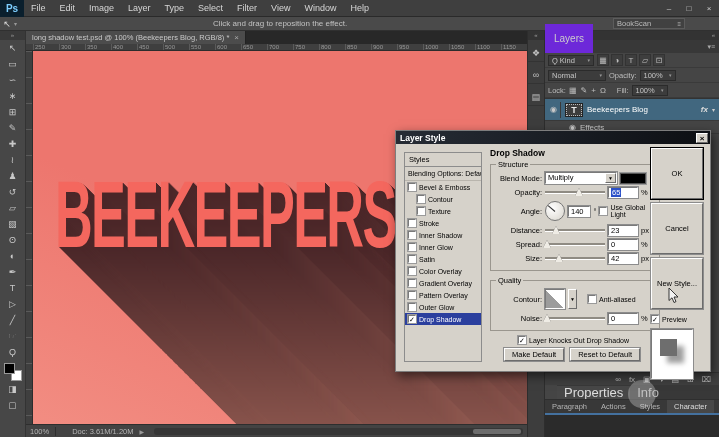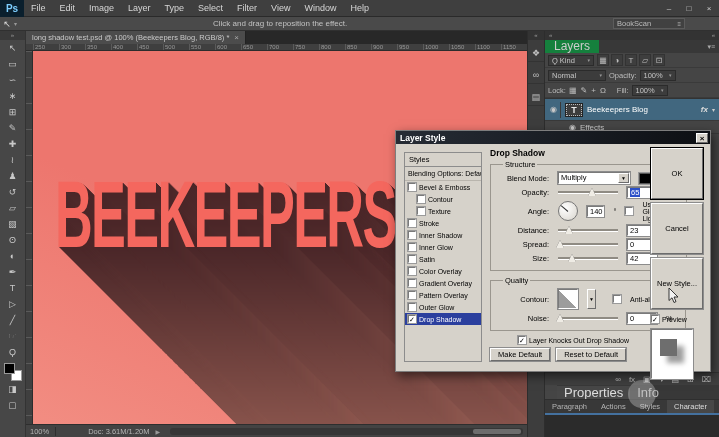--- a/index.html
+++ b/index.html
@@ -50,21 +50,21 @@
 
   
   .sidestrip{position:absolute;left:527px;top:31px;width:18px;bottom:0;background:#3d3d3d;border-left:1px solid #2d2d2d;border-right:1px solid #2d2d2d}
   .ss-head{height:9px;background:#333;color:#9a9a9a;font-size:6px;text-align:center;line-height:9px}
   .ss-icon{width:16px;height:16px;margin:6px auto 6px;display:flex;align-items:center;justify-content:center;color:#c0c0c0;font-size:9px;border-bottom:1px solid #333;padding-bottom:2px}
 
   
   .panels{position:absolute;left:545px;top:31px;right:0;bottom:0;background:#454545}
   .panels-head{height:9px;background:#333;color:#9a9a9a;font-size:6px;line-height:9px;display:flex;justify-content:space-between;padding:0 4px}
   .ltabrow{height:13px;background:#383838;display:flex;align-items:flex-end}
-  .ltab{background:#15803d;color:#ccc;font-size:12px;padding:0 9px;line-height:13px}
+  .ltab{background:#6d28d9;color:#ccc;font-size:10px;padding:8px 9px;line-height:13px}
   .panel-menu{margin-left:auto;color:#aaa;font-size:7px;padding-right:4px;line-height:13px}
   .filter-row,.blend-row,.lock-row{display:flex;align-items:center;gap:3px;padding:0 3px;height:15px;border-bottom:1px solid #3a3a3a;font-size:7.5px;color:#bdbdbd}
   .mini-select{background:#3c3c3c;border:1px solid #2b2b2b;height:11px;display:flex;align-items:center;gap:2px;padding:0 3px;font-size:7.5px;color:#c4c4c4}
   .mini-select .car{font-size:5px;color:#999;margin-left:auto}
   .f-icon{width:12px;height:12px;display:flex;align-items:center;justify-content:center;font-size:8px;color:#bdbdbd;background:#3e3e3e;border:1px solid #333}
   .l-icon{font-size:8px;color:#bdbdbd}
   .layer-list{border-top:1px solid #333}
   .layer-row{height:22px;display:flex;align-items:center;gap:4px;border-bottom:1px solid #393939;padding:0 2px;font-size:8px;color:#ccc}
   .layer-row.selected{background:#41677f;color:#fff}
   .visbox{width:14px;height:16px;border-right:1px solid #393939;display:flex;align-items:center;justify-content:center;font-size:8px;color:#ccc}
@@ -90,41 +90,41 @@
   .dlg-body{position:relative;height:227px}
   .styles-col{position:absolute;left:8px;top:8px;width:78px;bottom:9px;border:1px solid #8c8c8c;background:#d6d2ca}
   .styles-head{border-bottom:1px solid #8c8c8c;padding:2px 4px;font-size:7.5px}
   .blend-opt{padding:3px 3px;font-size:7px;border-bottom:1px solid #b9b5ad;white-space:nowrap;overflow:hidden}
   .style-item{display:flex;align-items:center;gap:3px;height:12px;padding:0 3px;font-size:7px;white-space:nowrap;overflow:hidden}
   .style-item.indent{padding-left:12px}
   .style-item.selected{background:#2b3f9e;color:#fff}
   .cb{width:8px;height:8px;background:#fff;border:1px solid;border-color:#7a7a7a #fff #fff #7a7a7a;outline:1px solid #9a9a9a;font-size:7px;line-height:7px;text-align:center;color:#000;flex:0 0 8px}
   .mid-col{position:absolute;left:94px;top:4px;width:170px}
   .ds-title{font-weight:bold;font-size:8.5px;margin-bottom:2px}
-  fieldset{border:1px solid #9a968e;border-radius:0;padding:2px 12px 5px;margin-bottom:5px}
+  fieldset{border:1px solid #9a968e;border-radius:0;padding:2px 5px 5px;margin-bottom:5px}
   legend{font-size:7.5px;padding:0 2px}
-  .frow{display:flex;align-items:center;height:14px;gap:9px}
+  .frow{display:flex;align-items:center;height:14px;gap:3px}
   .frow.tall{height:24px}
   .flabel{width:46px;text-align:right;font-size:7.5px;flex:0 0 46px}
   .combo{width:72px;height:12px;background:#fff;border:1px solid;border-color:#7a7a7a #fff #fff #7a7a7a;outline:1px solid #8c8c8c;display:flex;align-items:flex-start;font-size:7.5px;padding-left:2px}
   .combo .dbtn{margin-left:auto;width:11px;height:10px;background:#d6d2ca;border:1px solid;border-color:#fff #6c6c6c #6c6c6c #fff;font-size:5px;text-align:center;line-height:9px;color:#000}
   .swatch{width:26px;height:11px;background:#000;border:1px solid #555;outline:1px solid #9a9a9a}
   .slider{position:relative;width:60px;height:10px;flex:0 0 60px}
   .sl-track{position:absolute;left:0;right:0;top:4px;height:2px;background:#8f8b83;box-shadow:0 1px 0 #fff}
   .sl-thumb{position:absolute;top:1px;width:0;height:0;border-left:4px solid transparent;border-right:4px solid transparent;border-bottom:8px solid #efece5;filter:drop-shadow(0 0 .6px #444);transform:translateX(-4px)}
   .vfield{width:30px;height:11px;background:#fff;border:1px solid;border-color:#7a7a7a #fff #fff #7a7a7a;outline:1px solid #8c8c8c;font-size:7.5px;line-height:10px;padding-left:2px;color:#000}
   .vfield .hl{background:#2b50c8;color:#fff;padding:0 1px}
   .unit{font-size:7.5px}
   .dial{position:relative;width:20px;height:20px;border-radius:50%;border:1px solid #777;background:radial-gradient(circle at 35% 35%,#fff,#d8d4cc);flex:0 0 20px}
   .dial::after{content:"";position:absolute;left:50%;top:50%;width:9px;height:1px;background:#333;transform-origin:0 50%;transform:rotate(-140deg)}
   .cb-label{font-size:7px}
   .contour-thumb{width:20px;height:20px;border:1px solid;border-color:#7a7a7a #fff #fff #7a7a7a;outline:1px solid #8c8c8c;background:linear-gradient(45deg,#9c9c9c 49%,#fff 50%)}
   .mini-drop{width:9px;height:20px;background:#d6d2ca;border:1px solid;border-color:#fff #6c6c6c #6c6c6c #fff;font-size:5px;text-align:center;line-height:18px}
   .knockout{display:flex;align-items:center;gap:3px;margin:3px 0 4px 28px}
-  .def-btns{display:flex;gap:6px;}
+  .def-btns{display:flex;gap:6px;margin-left:14px}
   .btn{background:#d6d2ca;border:1px solid;border-color:#fff #6c6c6c #6c6c6c #fff;outline:1px solid #8c8c8c;font-size:7.5px;padding:1px 7px;color:#000}
   .right-col{position:absolute;right:7px;top:4px;width:52px;display:flex;flex-direction:column;gap:4px}
   .btn.wide{width:100%;text-align:center;padding:20px 0}
   .btn.focus{outline:1px solid #000}
   .preview-ck{display:flex;align-items:center;gap:3px;margin-top:2px}
   .preview-thumb{width:42px;height:50px;background:#fff;border:1px solid;border-color:#7a7a7a #fff #fff #7a7a7a;outline:1px solid #8c8c8c;position:relative;margin-top:2px}
   .preview-sq{position:absolute;left:8px;top:9px;width:17px;height:17px;background:#6e6e6e;box-shadow:7px 7px 5px rgba(0,0,0,.38)}
 
   
   .cursor{position:absolute;left:668px;top:288px;z-index:30}
@@ -232,21 +232,21 @@
       <span class="ruler-num">1100</span>
       <span class="ruler-num">1150</span>
     </div>
   <div class="ruler-left"></div>
   <div class="canvas">
     <div class="headline" style="color: rgb(244, 103, 94); text-shadow: rgb(74, 38, 40) 1.8px 1px, rgb(75, 39, 40) 3.6px 2px, rgb(75, 39, 41) 5.5px 3px, rgb(75, 39, 41) 7.3px 4px, rgb(76, 39, 41) 9.1px 5px, rgb(76, 40, 41) 10.9px 6px, rgb(76, 40, 41) 12.7px 7px, rgb(77, 40, 42) 14.6px 8px, rgb(77, 40, 42) 16.4px 9px, rgb(77, 41, 42) 18.2px 10px, rgb(78, 41, 42) 20px 11px, rgb(78, 41, 42) 21.8px 12px, rgb(78, 41, 43) 23.7px 13px, rgb(79, 42, 43) 25.5px 14px, rgb(79, 42, 43) 27.3px 15px, rgb(79, 42, 43) 29.1px 16px, rgb(80, 42, 43) 30.9px 17px, rgb(80, 43, 44) 32.8px 18px, rgb(80, 43, 44) 34.6px 19px, rgb(81, 43, 44) 36.4px 20px, rgb(81, 43, 44) 38.2px 21px, rgb(82, 44, 44) 40px 22px, rgb(82, 44, 45) 41.9px 23px, rgb(82, 44, 45) 43.7px 24px, rgb(83, 44, 45) 45.5px 25px, rgb(83, 45, 45) 47.3px 26px, rgb(83, 45, 45) 49.1px 27px, rgb(84, 45, 45) 51px 28px, rgb(84, 45, 46) 52.8px 29px, rgb(84, 46, 46) 54.6px 30px, rgb(85, 46, 46) 56.4px 31px, rgb(85, 46, 46) 58.2px 32px, rgb(85, 46, 46) 60.1px 33px, rgb(86, 47, 47) 61.9px 34px, rgb(86, 47, 47) 63.7px 35px, rgb(86, 47, 47) 65.5px 36px, rgb(87, 47, 47) 67.3px 37px, rgb(87, 48, 47) 69.2px 38px, rgb(87, 48, 48) 71px 39px, rgb(88, 48, 48) 72.8px 40px, rgb(88, 48, 48) 74.6px 41px, rgb(88, 49, 48) 76.4px 42px, rgb(89, 49, 48) 78.3px 43px, rgb(89, 49, 49) 80.1px 44px, rgb(89, 49, 49) 81.9px 45px, rgb(90, 50, 49) 83.7px 46px, rgb(90, 50, 49) 85.5px 47px, rgb(90, 50, 49) 87.4px 48px, rgb(91, 50, 50) 89.2px 49px, rgb(91, 51, 50) 91px 50px, rgb(91, 51, 50) 92.8px 51px, rgb(92, 51, 50) 94.6px 52px, rgb(92, 51, 50) 96.5px 53px, rgb(92, 52, 51) 98.3px 54px, rgb(93, 52, 51) 100.1px 55px, rgb(93, 52, 51) 101.9px 56px, rgb(93, 52, 51) 103.7px 57px, rgb(94, 53, 51) 105.6px 58px, rgb(94, 53, 52) 107.4px 59px, rgb(95, 53, 52) 109.2px 60px, rgb(95, 53, 52) 111px 61px, rgb(95, 54, 52) 112.8px 62px, rgb(96, 54, 52) 114.7px 63px, rgb(96, 54, 53) 116.5px 64px, rgb(96, 54, 53) 118.3px 65px, rgb(97, 55, 53) 120.1px 66px, rgb(97, 55, 53) 121.9px 67px, rgb(97, 55, 53) 123.8px 68px, rgb(98, 55, 54) 125.6px 69px, rgb(98, 56, 54) 127.4px 70px, rgb(98, 56, 54) 129.2px 71px, rgb(99, 56, 54) 131px 72px, rgb(99, 56, 54) 132.9px 73px, rgb(99, 57, 54) 134.7px 74px, rgb(100, 57, 55) 136.5px 75px, rgb(100, 57, 55) 138.3px 76px, rgb(100, 57, 55) 140.1px 77px, rgb(101, 58, 55) 142px 78px, rgb(101, 58, 55) 143.8px 79px, rgb(101, 58, 56) 145.6px 80px, rgb(102, 58, 56) 147.4px 81px, rgb(102, 59, 56) 149.2px 82px, rgb(102, 59, 56) 151.1px 83px, rgb(103, 59, 56) 152.9px 84px, rgb(103, 59, 57) 154.7px 85px, rgb(103, 60, 57) 156.5px 86px, rgb(104, 60, 57) 158.3px 87px, rgb(104, 60, 57) 160.2px 88px, rgb(104, 60, 57) 162px 89px, rgb(105, 61, 58) 163.8px 90px, rgb(105, 61, 58) 165.6px 91px, rgb(105, 61, 58) 167.4px 92px, rgb(106, 61, 58) 169.3px 93px, rgb(106, 62, 58) 171.1px 94px, rgb(106, 62, 59) 172.9px 95px, rgb(107, 62, 59) 174.7px 96px, rgb(107, 62, 59) 176.5px 97px, rgb(107, 63, 59) 178.4px 98px, rgb(108, 63, 59) 180.2px 99px, rgb(108, 63, 60) 182px 100px, rgb(109, 63, 60) 183.8px 101px, rgb(109, 64, 60) 185.6px 102px, rgb(109, 64, 60) 187.5px 103px, rgb(110, 64, 60) 189.3px 104px, rgb(110, 64, 61) 191.1px 105px, rgb(110, 65, 61) 192.9px 106px, rgb(111, 65, 61) 194.7px 107px, rgb(111, 65, 61) 196.6px 108px, rgb(111, 65, 61) 198.4px 109px, rgb(112, 66, 62) 200.2px 110px, rgb(112, 66, 62) 202px 111px, rgb(112, 66, 62) 203.8px 112px, rgb(113, 66, 62) 205.7px 113px, rgb(113, 67, 62) 207.5px 114px, rgb(113, 67, 63) 209.3px 115px, rgb(114, 67, 63) 211.1px 116px, rgb(114, 67, 63) 212.9px 117px, rgb(114, 68, 63) 214.8px 118px, rgb(115, 68, 63) 216.6px 119px, rgb(115, 68, 64) 218.4px 120px, rgb(115, 68, 64) 220.2px 121px, rgb(116, 69, 64) 222px 122px, rgb(116, 69, 64) 223.9px 123px, rgb(116, 69, 64) 225.7px 124px, rgb(117, 69, 64) 227.5px 125px, rgb(117, 70, 65) 229.3px 126px, rgb(117, 70, 65) 231.1px 127px, rgb(118, 70, 65) 233px 128px, rgb(118, 70, 65) 234.8px 129px, rgb(118, 71, 65) 236.6px 130px, rgb(119, 71, 66) 238.4px 131px, rgb(119, 71, 66) 240.2px 132px, rgb(119, 71, 66) 242.1px 133px, rgb(120, 72, 66) 243.9px 134px, rgb(120, 72, 66) 245.7px 135px, rgb(120, 72, 67) 247.5px 136px, rgb(121, 72, 67) 249.3px 137px, rgb(121, 73, 67) 251.2px 138px, rgb(121, 73, 67) 253px 139px, rgb(122, 73, 67) 254.8px 140px, rgb(122, 73, 68) 256.6px 141px, rgb(123, 74, 68) 258.4px 142px, rgb(123, 74, 68) 260.3px 143px, rgb(123, 74, 68) 262.1px 144px, rgb(124, 74, 68) 263.9px 145px, rgb(124, 75, 69) 265.7px 146px, rgb(124, 75, 69) 267.5px 147px, rgb(125, 75, 69) 269.4px 148px, rgb(125, 75, 69) 271.2px 149px, rgb(125, 76, 69) 273px 150px, rgb(126, 76, 70) 274.8px 151px, rgb(126, 76, 70) 276.6px 152px, rgb(126, 76, 70) 278.5px 153px, rgb(127, 77, 70) 280.3px 154px, rgb(127, 77, 70) 282.1px 155px, rgb(127, 77, 71) 283.9px 156px, rgb(128, 77, 71) 285.7px 157px, rgb(128, 78, 71) 287.6px 158px, rgb(128, 78, 71) 289.4px 159px, rgb(129, 78, 71) 291.2px 160px, rgb(129, 78, 72) 293px 161px, rgb(129, 79, 72) 294.8px 162px, rgb(130, 79, 72) 296.7px 163px, rgb(130, 79, 72) 298.5px 164px, rgb(130, 79, 72) 300.3px 165px, rgb(131, 80, 73) 302.1px 166px, rgb(131, 80, 73) 303.9px 167px, rgb(131, 80, 73) 305.8px 168px, rgb(132, 80, 73) 307.6px 169px, rgb(132, 81, 73) 309.4px 170px, rgb(132, 81, 73) 311.2px 171px, rgb(133, 81, 74) 313px 172px, rgb(133, 81, 74) 314.9px 173px, rgb(133, 82, 74) 316.7px 174px, rgb(134, 82, 74) 318.5px 175px, rgb(134, 82, 74) 320.3px 176px, rgb(134, 82, 75) 322.1px 177px, rgb(135, 83, 75) 324px 178px, rgb(135, 83, 75) 325.8px 179px, rgb(136, 83, 75) 327.6px 180px, rgb(136, 83, 75) 329.4px 181px, rgb(136, 84, 76) 331.2px 182px, rgb(137, 84, 76) 333.1px 183px, rgb(137, 84, 76) 334.9px 184px, rgb(137, 84, 76) 336.7px 185px, rgb(138, 85, 76) 338.5px 186px, rgb(138, 85, 77) 340.3px 187px, rgb(138, 85, 77) 342.2px 188px, rgb(139, 85, 77) 344px 189px, rgb(139, 86, 77) 345.8px 190px, rgb(139, 86, 77) 347.6px 191px, rgb(140, 86, 78) 349.4px 192px, rgb(140, 86, 78) 351.3px 193px, rgb(140, 87, 78) 353.1px 194px, rgb(141, 87, 78) 354.9px 195px, rgb(141, 87, 78) 356.7px 196px, rgb(141, 87, 79) 358.5px 197px, rgb(142, 88, 79) 360.4px 198px, rgb(142, 88, 79) 362.2px 199px, rgb(142, 88, 79) 364px 200px, rgb(143, 88, 79) 365.8px 201px, rgb(143, 89, 80) 367.6px 202px, rgb(143, 89, 80) 369.5px 203px, rgb(144, 89, 80) 371.3px 204px, rgb(144, 89, 80) 373.1px 205px, rgb(144, 90, 80) 374.9px 206px, rgb(145, 90, 81) 376.7px 207px, rgb(145, 90, 81) 378.6px 208px, rgb(145, 90, 81) 380.4px 209px, rgb(146, 91, 81) 382.2px 210px, rgb(146, 91, 81) 384px 211px, rgb(146, 91, 82) 385.8px 212px, rgb(147, 91, 82) 387.7px 213px, rgb(147, 92, 82) 389.5px 214px, rgb(147, 92, 82) 391.3px 215px, rgb(148, 92, 82) 393.1px 216px, rgb(148, 92, 82) 394.9px 217px, rgb(148, 93, 83) 396.8px 218px, rgb(149, 93, 83) 398.6px 219px, rgb(149, 93, 83) 400.4px 220px, rgb(150, 93, 83) 402.2px 221px, rgb(150, 94, 83) 404px 222px, rgb(150, 94, 84) 405.9px 223px, rgb(151, 94, 84) 407.7px 224px, rgb(151, 94, 84) 409.5px 225px, rgb(151, 95, 84) 411.3px 226px, rgb(152, 95, 84) 413.1px 227px, rgb(152, 95, 85) 415px 228px, rgb(152, 95, 85) 416.8px 229px, rgb(153, 96, 85) 418.6px 230px, rgb(153, 96, 85) 420.4px 231px, rgb(153, 96, 85) 422.2px 232px, rgb(154, 96, 86) 424.1px 233px, rgb(154, 97, 86) 425.9px 234px, rgb(154, 97, 86) 427.7px 235px, rgb(155, 97, 86) 429.5px 236px, rgb(155, 97, 86) 431.3px 237px, rgb(155, 98, 87) 433.2px 238px, rgb(156, 98, 87) 435px 239px, rgb(156, 98, 87) 436.8px 240px;">BEEKEEPERS B</div>
   </div>
   <div class="statusbar">
     <span>100%</span>
     <span class="status-sep"></span>
-    <span style="margin-left:26px">Doc: 3.61M/1.20M</span>
+    <span style="margin-left:10px">Doc: 3.61M/1.20M</span>
     <span class="status-arrow">▶</span>
     <span class="hscroll">
         <span class="hthumb"></span>
       </span>
   </div>
 </div>
 
 <div class="sidestrip">
   <div class="ss-head">«</div>
   <div>

